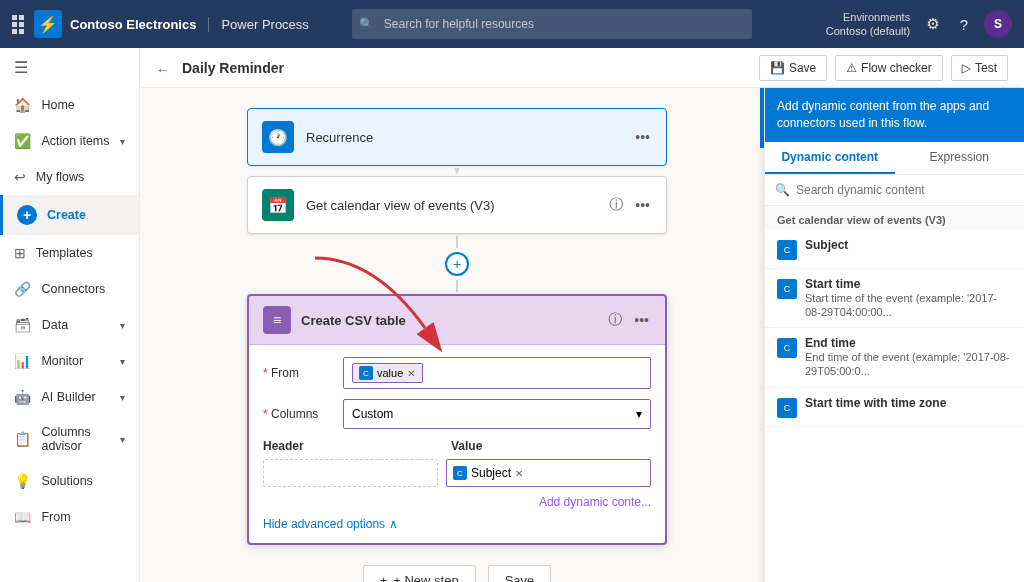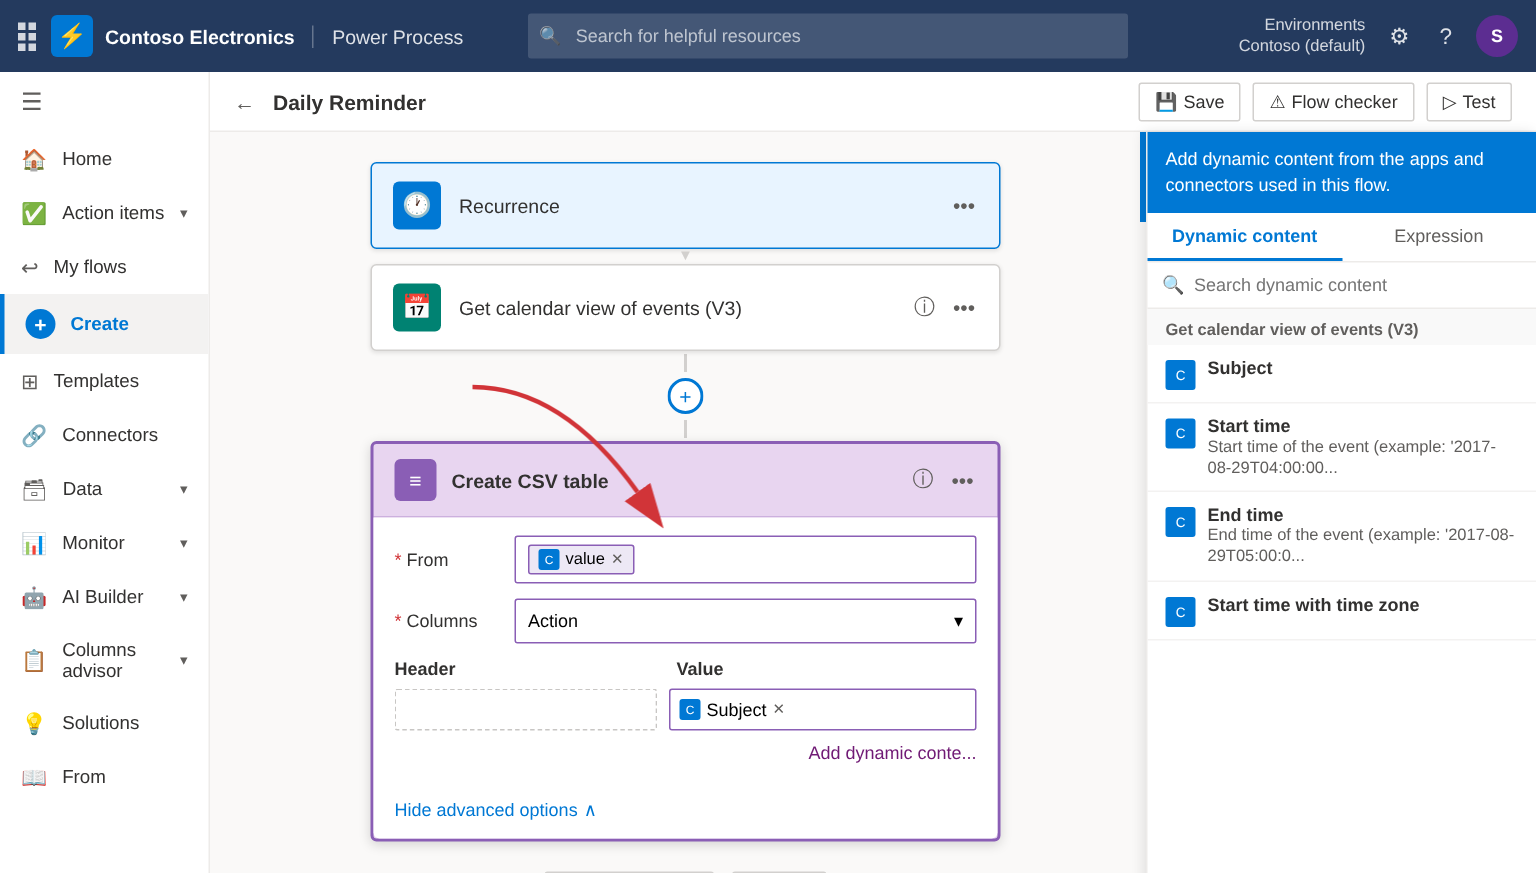--- a/index.html
+++ b/index.html
@@ -442,24 +442,24 @@
       border-radius: 2px;
       padding: 3px 6px;
       font-size: 12px;
       display: flex;
       align-items: center;
       gap: 4px;
       min-height: 28px;
     }
     .add-dynamic-link {
       font-size: 12px;
-      color: #701a75;
+      color: #8b5cf6;
       cursor: pointer;
       text-align: right;
-      margin-bottom: 24px;
+      margin-bottom: 8px;
     }
     .hide-advanced {
       font-size: 12px;
       color: #0078d4;
       cursor: pointer;
       display: flex;
       align-items: center;
       gap: 4px;
     }
     .bottom-btn {
@@ -736,21 +736,21 @@
                 <div class="token-icon">C</div>
                 <span>value</span>
                 <span class="token-remove">✕</span>
               </div>
             </div>
           </div>
 
           <div class="form-row">
             <span class="form-label required">Columns</span>
             <div class="select-input">
-              <span>Action</span>
+              <span>Custom</span>
               <span>▾</span>
             </div>
           </div>
 
           <div class="columns-header-row">
             <span class="col-header" style="width:180px;flex:none;">Header</span>
             <span class="col-header" style="margin-left:8px;">Value</span>
           </div>
 
           <div class="columns-data-row">

